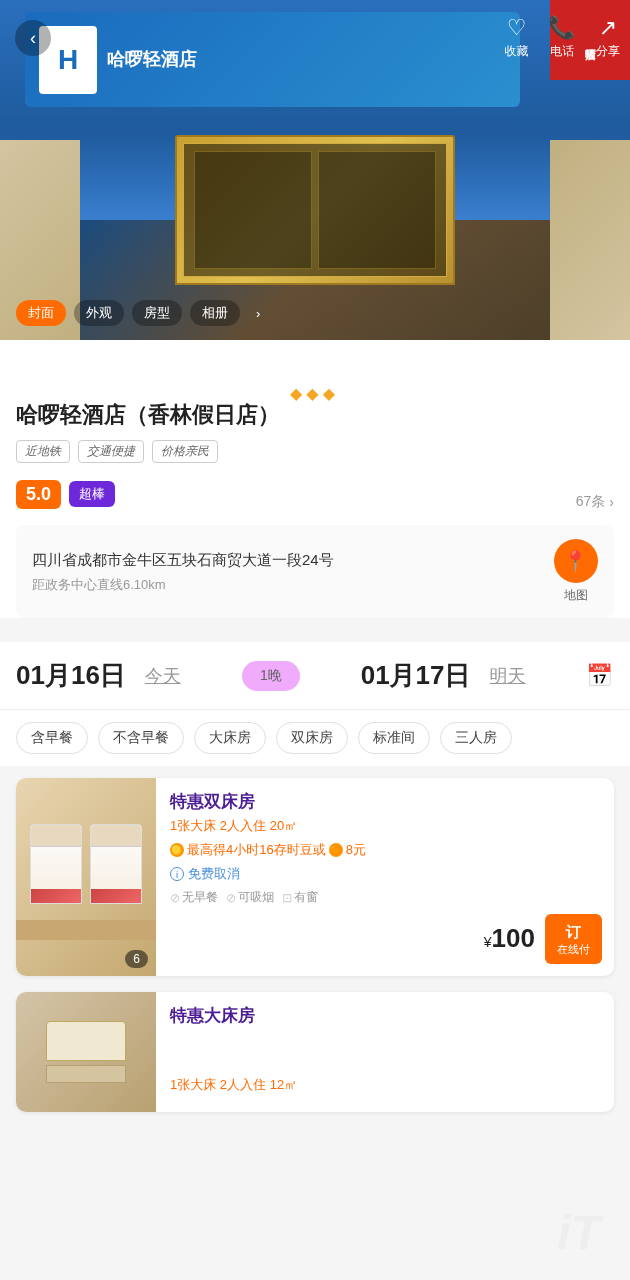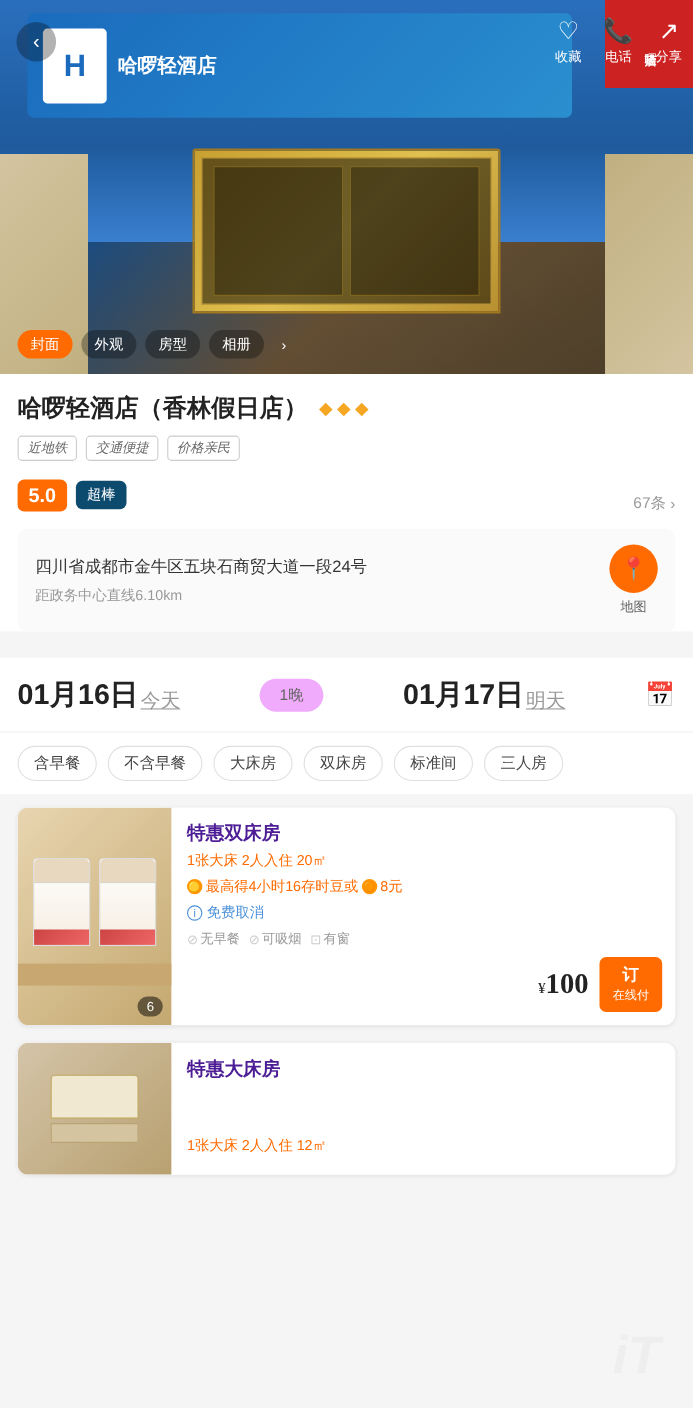--- a/index.html
+++ b/index.html
@@ -109,20 +109,21 @@
     .hotel-name-row {
       display: flex;
       align-items: center;
       gap: 10px;
       margin-bottom: 10px;
     }
     .hotel-name {
       font-size: 22px;
       font-weight: bold;
       color: #222;
+      margin-top: 44px;
     }
     .stars {
       display: flex;
       gap: 4px;
     }
     .star {
       color: #f5a623;
       font-size: 16px;
     }
 
@@ -156,21 +157,21 @@
     }
     .score-badge {
       background: #ff6b00;
       color: white;
       font-size: 18px;
       font-weight: bold;
       padding: 4px 10px;
       border-radius: 6px;
     }
     .score-label {
-      background: #0c4a6e;
+      background: #6d28d9;
       color: white;
       font-size: 13px;
       padding: 4px 10px;
       border-radius: 6px;
     }
     .review-count {
       color: #999;
       font-size: 14px;
       display: flex;
       align-items: center;
@@ -230,22 +231,22 @@
     .date-section {
       background: #fff;
       padding: 16px;
       border-top: 8px solid #f5f5f5;
       display: flex;
       align-items: center;
       justify-content: space-between;
     }
     .date-item {
       display: flex;
-      align-items: flex-end;
-      gap: 2px;
+      align-items: center;
+      gap: 19px;
     }
     .date-num {
       font-size: 26px;
       font-weight: bold;
       color: #222;
     }
     .date-sub {
       font-size: 18px;
       color: #999;
       text-decoration: underline;
@@ -394,21 +395,20 @@
     .room-feature {
       display: flex;
       align-items: center;
       gap: 2px;
     }
     .room-price-row {
       display: flex;
       align-items: center;
       justify-content: flex-end;
       gap: 10px;
-      font-family: Liberation Serif, serif;
     }
     .room-price {
       font-size: 26px;
       font-weight: bold;
       color: #222;
     }
     .room-price-prefix {
       font-size: 14px;
       color: #222;
     }

